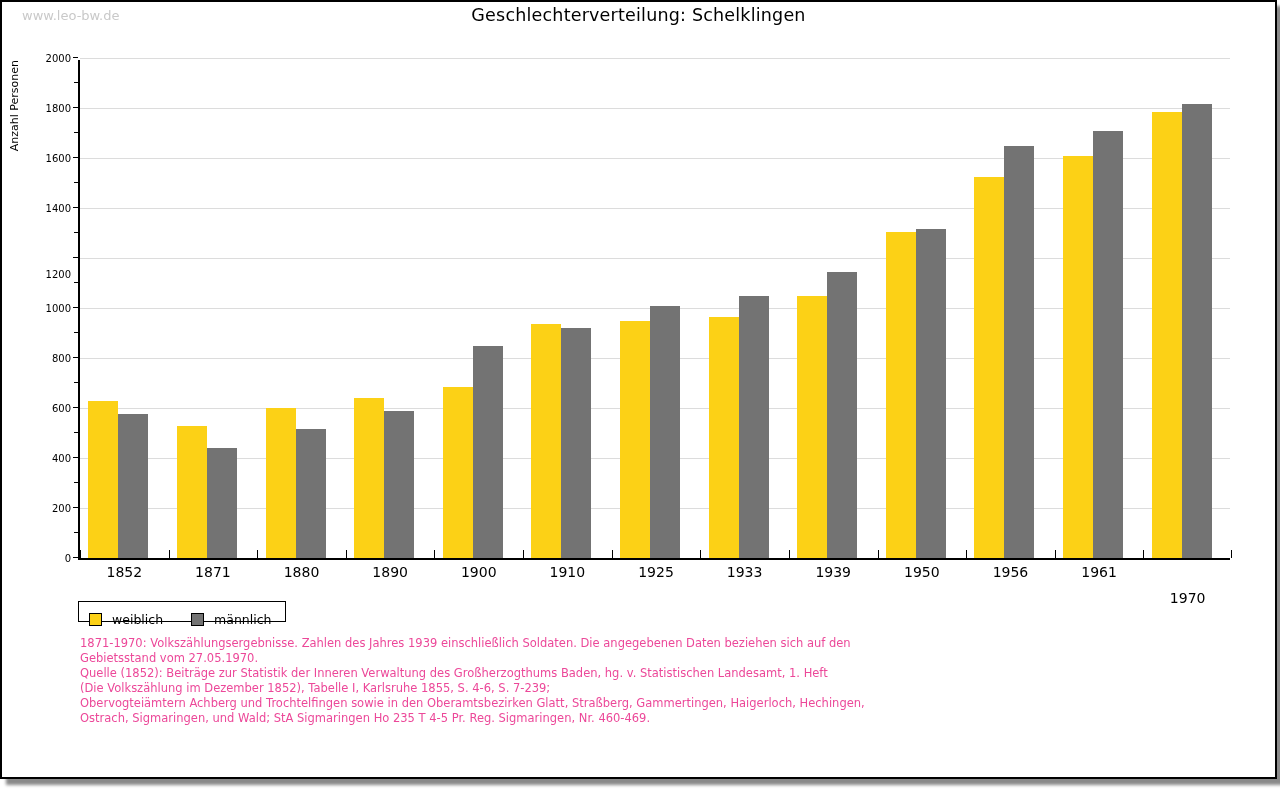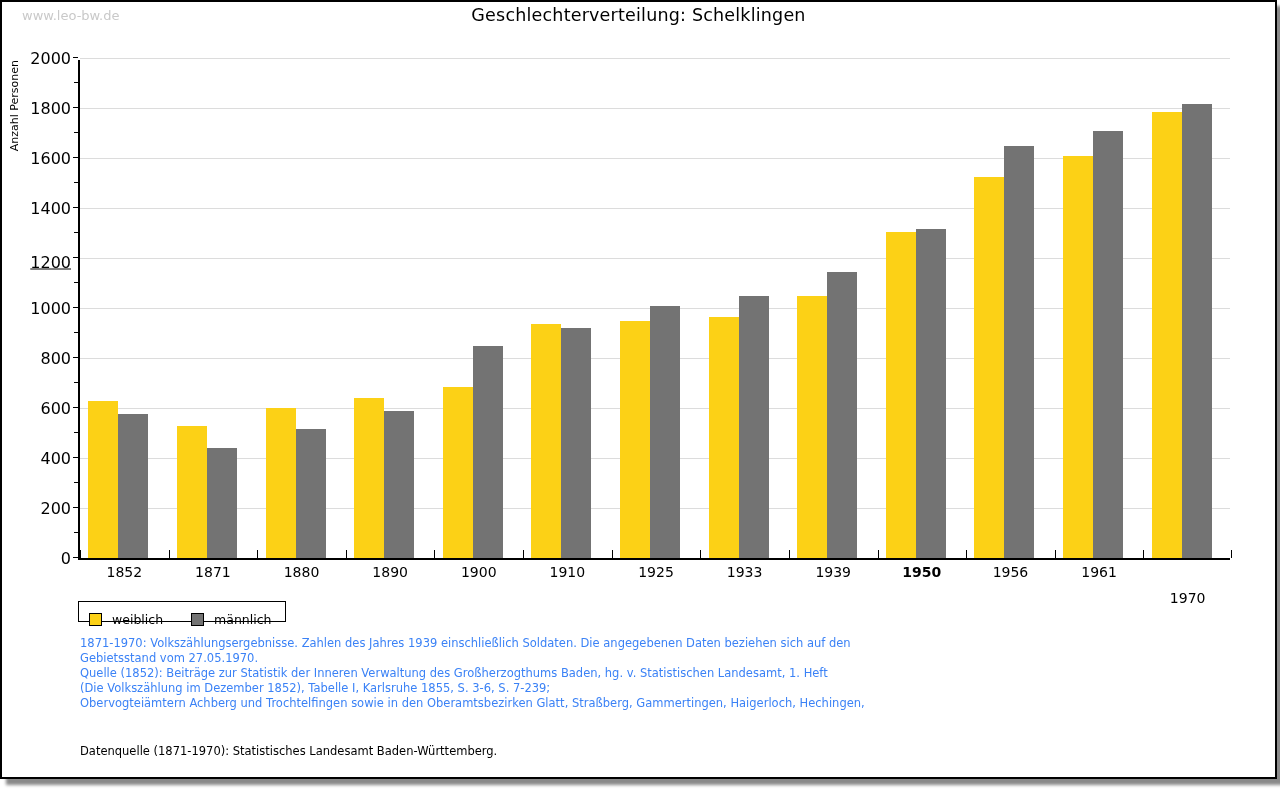--- a/index.html
+++ b/index.html
@@ -60,21 +60,21 @@
   .ytick-minor {
     position: absolute;
     left: -6px; width: 4px; height: 1px;
     background: #000000;
   }
   .ytick-label {
     position: absolute;
     right: 100%;
     margin-right: 9px;
     transform: translateY(-50%);
-    font-size: 16px;
+    font-size: 10px;
     color: #000000;
     white-space: nowrap;
   }
   .xtick {
     position: absolute;
     bottom: 0; width: 1px; height: 8px;
     background: #000000;
   }
   .xtick-label {
     position: absolute;
@@ -109,21 +109,21 @@
     width: 13px; height: 13px;
     border: 1px solid #000000;
   }
   .legend-label {
     font-size: 12.5px;
     color: #000000;
   }
   #footnotes {
     position: absolute;
     left: 78px; top: 634px;
-    color: #3b82f6;
+    color: #ec4899;
   }
   .footnote-line {
     font-size: 11.5px;
     line-height: 15px;
     white-space: nowrap;
   }
   #datasource {
     position: absolute;
     left: 78px; top: 742px;
     font-size: 11.5px;
@@ -160,21 +160,21 @@
       <div class="ytick-label" style="bottom: 50px; top: auto; transform: translateY(50%);">200</div>
       <div class="ytick-major" style="bottom: 100px;"></div>
       <div class="ytick-label" style="bottom: 100px; top: auto; transform: translateY(50%);">400</div>
       <div class="ytick-major" style="bottom: 150px;"></div>
       <div class="ytick-label" style="bottom: 150px; top: auto; transform: translateY(50%);">600</div>
       <div class="ytick-major" style="bottom: 200px;"></div>
       <div class="ytick-label" style="bottom: 200px; top: auto; transform: translateY(50%);">800</div>
       <div class="ytick-major" style="bottom: 250px;"></div>
       <div class="ytick-label" style="bottom: 250px; top: auto; transform: translateY(50%);">1000</div>
       <div class="ytick-major" style="bottom: 300px;"></div>
-      <div class="ytick-label" style="bottom: 296px; top: auto; transform: translateY(50%); text-decoration: underline;">1200</div>
+      <div class="ytick-label" style="bottom: 284px; top: auto; transform: translateY(50%);">1200</div>
       <div class="ytick-major" style="bottom: 350px;"></div>
       <div class="ytick-label" style="bottom: 350px; top: auto; transform: translateY(50%); margin-left: 9px;">1400</div>
       <div class="ytick-major" style="bottom: 400px;"></div>
       <div class="ytick-label" style="bottom: 400px; top: auto; transform: translateY(50%);">1600</div>
       <div class="ytick-major" style="bottom: 450px;"></div>
       <div class="ytick-label" style="bottom: 450px; top: auto; transform: translateY(50%);">1800</div>
       <div class="ytick-major" style="bottom: 500px;"></div>
       <div class="ytick-label" style="bottom: 500px; top: auto; transform: translateY(50%);">2000</div>
       <div class="ytick-minor" style="bottom: 25px;"></div>
       <div class="ytick-minor" style="bottom: 75px;"></div>
@@ -220,21 +220,21 @@
       <div class="bar" style="left: 481.385px; width: 30px; height: 230px; background: rgb(115, 115, 115);"></div>
       <div class="xtick-label" style="left: 576px;">1925</div>
       <div class="bar" style="left: 540px; width: 30px; height: 237.5px; background: rgb(252, 209, 22);"></div>
       <div class="bar" style="left: 570px; width: 30px; height: 252.5px; background: rgb(115, 115, 115);"></div>
       <div class="xtick-label" style="left: 664.615px;">1933</div>
       <div class="bar" style="left: 628.615px; width: 30px; height: 241.25px; background: rgb(252, 209, 22);"></div>
       <div class="bar" style="left: 658.615px; width: 30px; height: 262.5px; background: rgb(115, 115, 115);"></div>
       <div class="xtick-label" style="left: 753.231px;">1939</div>
       <div class="bar" style="left: 717.231px; width: 30px; height: 262.5px; background: rgb(252, 209, 22);"></div>
       <div class="bar" style="left: 747.231px; width: 30px; height: 286.25px; background: rgb(115, 115, 115);"></div>
-      <div class="xtick-label" style="left: 841.846px; font-weight: bold;">1950</div>
+      <div class="xtick-label" style="left: 841.846px;">1950</div>
       <div class="bar" style="left: 805.846px; width: 30px; height: 326.25px; background: rgb(252, 209, 22);"></div>
       <div class="bar" style="left: 835.846px; width: 30px; height: 328.75px; background: rgb(115, 115, 115);"></div>
       <div class="xtick-label" style="left: 930.462px;">1956</div>
       <div class="bar" style="left: 894.462px; width: 30px; height: 381.25px; background: rgb(252, 209, 22);"></div>
       <div class="bar" style="left: 924.462px; width: 30px; height: 412.5px; background: rgb(115, 115, 115);"></div>
       <div class="xtick-label" style="left: 1019.08px;">1961</div>
       <div class="bar" style="left: 983.077px; width: 30px; height: 402.5px; background: rgb(252, 209, 22);"></div>
       <div class="bar" style="left: 1013.08px; width: 30px; height: 427.5px; background: rgb(115, 115, 115);"></div>
       <div class="xtick-label" style="left: 1107.69px; margin-top: 32px;">1970</div>
       <div class="bar" style="left: 1071.69px; width: 30px; height: 446.25px; background: rgb(252, 209, 22);"></div>
@@ -250,19 +250,19 @@
       <span class="legend-swatch" id="swatch-1" style="background: rgb(115, 115, 115);"></span>
       <span class="legend-label">männlich</span>
     </div>
   </div>
 
   <div id="footnotes">
 
   <div class="footnote-line">1871-1970: Volkszählungsergebnisse. Zahlen des Jahres 1939 einschließlich Soldaten. Die angegebenen Daten beziehen sich auf den</div>
       <div class="footnote-line">Gebietsstand vom 27.05.1970.</div>
       <div class="footnote-line">Quelle (1852): Beiträge zur Statistik der Inneren Verwaltung des Großherzogthums Baden, hg. v. Statistischen Landesamt, 1. Heft</div>
-      <div class="footnote-line">(Die Volkszählung im Dezember 1852), Tabelle I, Karlsruhe 1855, S. 3-6, S. 7-239;</div>
+      <div class="footnote-line">(Die Volkszählung im Dezember 1852), Tabelle I, Karlsruhe 1855, S. 4-6, S. 7-239;</div>
       <div class="footnote-line">Obervogteiämtern Achberg und Trochtelfingen sowie in den Oberamtsbezirken Glatt, Straßberg, Gammertingen, Haigerloch, Hechingen,</div>
-    </div>
-
-  <div id="datasource">Datenquelle (1871-1970): Statistisches Landesamt Baden-Württemberg.</div>
+      <div class="footnote-line">Ostrach, Sigmaringen, und Wald; StA Sigmaringen Ho 235 T 4-5 Pr. Reg. Sigmaringen, Nr. 460-469.</div>
+    </div>
+
 
 </div>
 
 </body></html>

